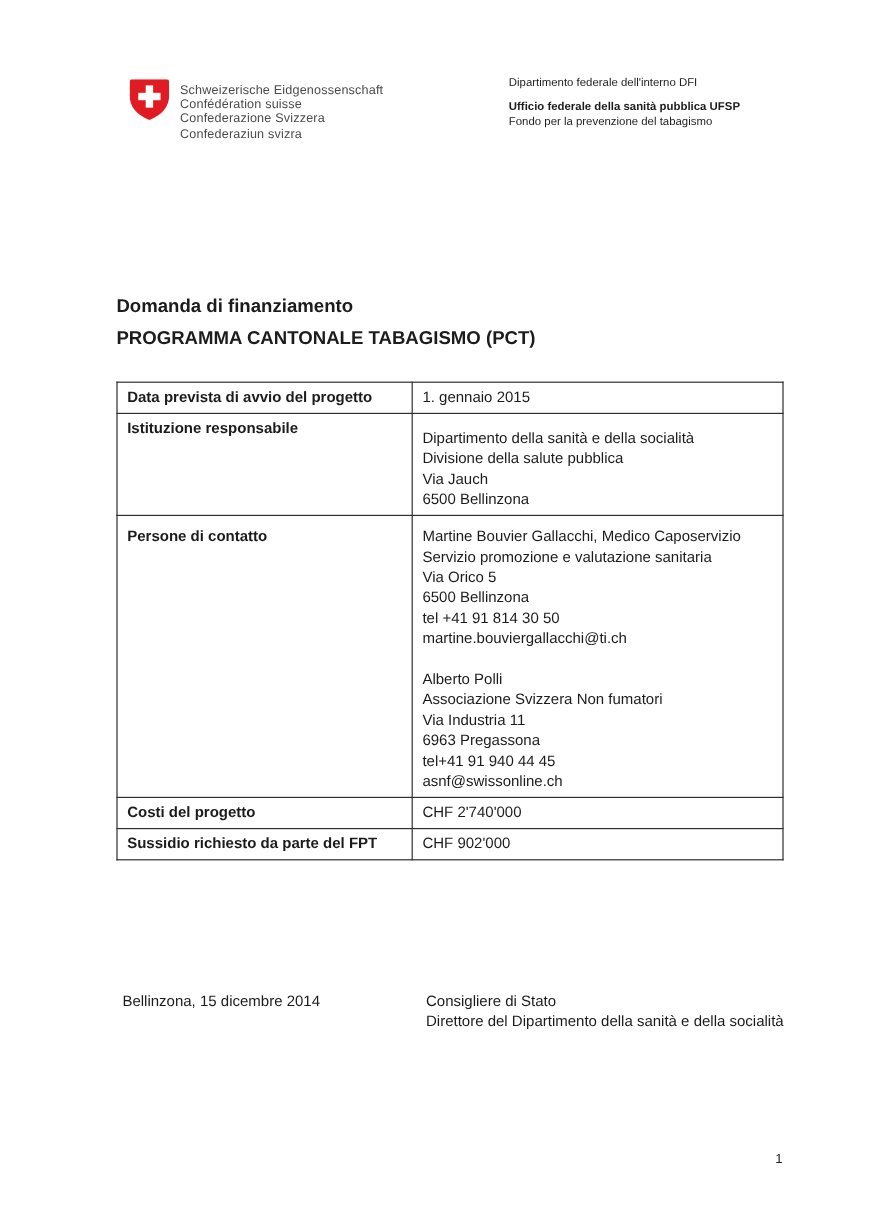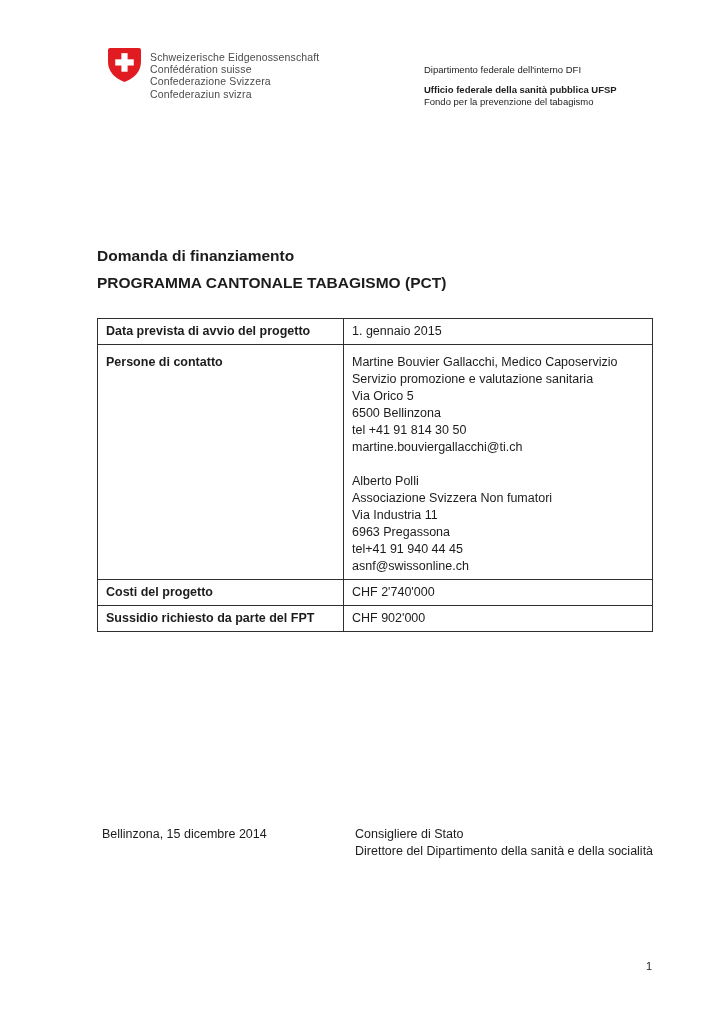--- a/index.html
+++ b/index.html
@@ -3,21 +3,21 @@
 <meta charset="utf-8">
 <style>
   * { margin:0; padding:0; box-sizing:border-box; }
   html,body { background:#ffffff; }
   body {
     width:724px; height:1024px; position:relative;
     font-family:"Liberation Sans", sans-serif;
     color:#1c1c1c;
   }
   
-  .logo-block { position:absolute; left:108px; top:48px; display:flex; }
+  .logo-block { position:absolute; left:108px; top:66px; display:flex; }
   .shield { width:33px; height:34px; flex:0 0 auto; }
   .logo-lines {
     margin-left:9px; padding-top:3px;
     font-size:10.5px; line-height:12.2px; color:#4b4b4b; letter-spacing:0.15px;
   }
   
   .dept { position:absolute; left:424px; top:64px; font-size:9.5px; line-height:12px; color:#1c1c1c; }
   .dept-l1 { margin-bottom:8px; }
   .dept-l2 { font-weight:bold; }
   
@@ -76,20 +76,27 @@
   <div>Domanda di finanziamento</div>
   <div>PROGRAMMA CANTONALE TABAGISMO (PCT)</div>
 </div>
 
 <table class="detail">
   <tbody>
     <tr class="r2">
       <td class="lbl">Data prevista di avvio del progetto</td>
       <td class="val">1. gennaio 2015</td>
     </tr>
+    <tr class="r4">
+      <td class="lbl">Istituzione responsabile</td>
+      <td class="val">Dipartimento della sanità e della socialità
+Divisione della salute pubblica
+Via Jauch
+6500 Bellinzona</td>
+    </tr>
     <tr class="r5">
       <td class="lbl">Persone di contatto</td>
       <td class="val">Martine Bouvier Gallacchi, Medico Caposervizio
 Servizio promozione e valutazione sanitaria
 Via Orico 5
 6500 Bellinzona
 tel +41 91 814 30 50
 martine.bouviergallacchi@ti.ch
 
 Alberto Polli

